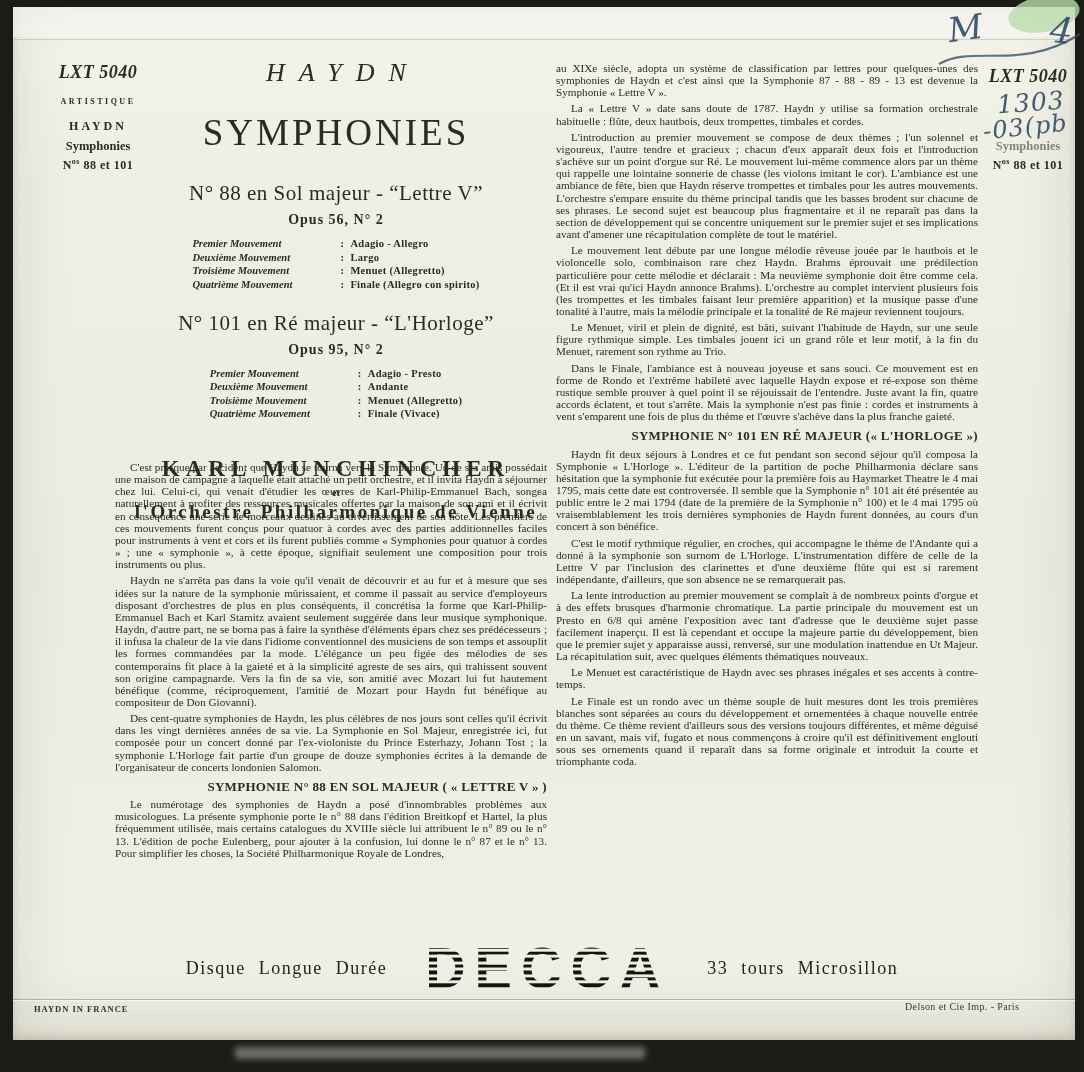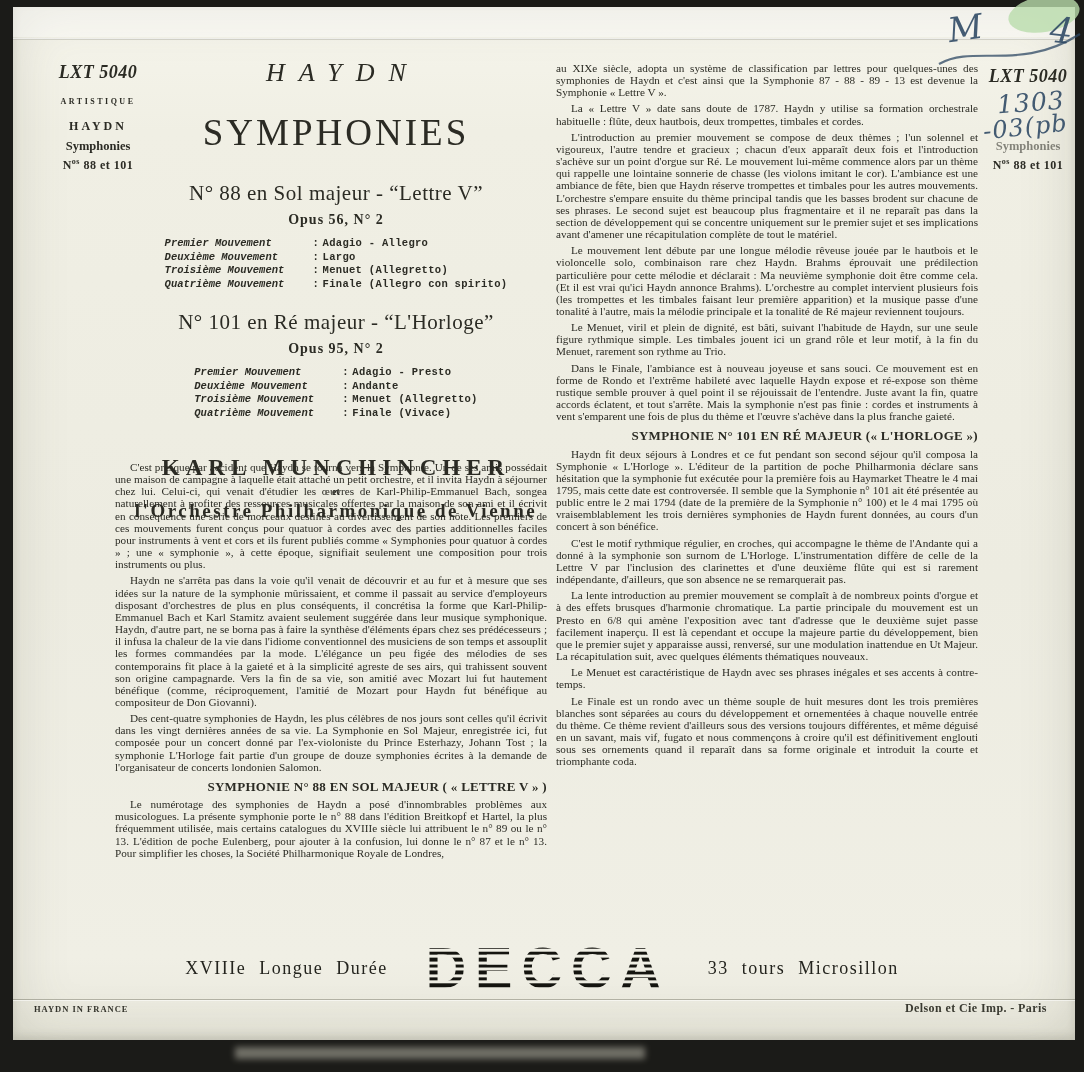--- a/index.html
+++ b/index.html
@@ -43,21 +43,21 @@
     border-radius:50%;transform:rotate(-10deg);opacity:.8;}
   .pen-stroke{position:absolute;left:935px;top:26px;}
 
   
   .header{position:absolute;left:118px;top:58px;width:436px;text-align:center;}
   .h-composer{font-style:italic;font-size:26px;letter-spacing:14px;padding-left:14px;}
   .h-title{font-size:37px;letter-spacing:3px;margin-top:23px;}
   .sym-title{font-size:21px;letter-spacing:.5px;margin-top:27px;white-space:nowrap;}
   .sym-title.second{margin-top:19px;}
   .sym-opus{font-size:14px;letter-spacing:1px;margin-top:6px;font-weight:bold;}
-  .movements{display:inline-block;text-align:left;margin-top:9px;font-family:Liberation Mono, monospace;}
+  .movements{display:inline-block;text-align:left;margin-top:9px;}
   .mrow{display:grid;grid-template-columns:148px 10px auto;font-size:10.5px;line-height:13.5px;}
   .mlabel{font-style:italic;font-weight:bold;}
   .mcolon{font-weight:bold;}
   .mvalue{font-weight:bold;letter-spacing:.3px;}
   .artist{font-size:23px;font-weight:bold;letter-spacing:6px;margin-top:35px;white-space:nowrap;}
   .conj{font-size:10px;font-weight:bold;margin-top:5px;}
   .orchestra{font-size:19px;font-weight:bold;letter-spacing:2.5px;margin-top:3px;white-space:nowrap;}
 
   
   .col{position:absolute;text-align:justify;font-size:11.2px;line-height:12.15px;}
@@ -71,21 +71,21 @@
   .footer-row{position:absolute;left:0;top:940px;width:1084px;display:flex;align-items:center;justify-content:center;gap:34px;}
   .footer-text{font-size:18px;letter-spacing:1.5px;word-spacing:7px;color:#24241e;}
   .decca-logo{
     font-family:"Liberation Sans",sans-serif;font-weight:bold;
     font-size:56px;letter-spacing:9px;line-height:56px;padding:0 4px;
     transform:scaleY(1.04);
     background-image:repeating-linear-gradient(to bottom,#14140f 0px,#14140f 3.4px,rgba(0,0,0,0) 3.4px,rgba(0,0,0,0) 6.1px);
     -webkit-background-clip:text;background-clip:text;color:transparent;
   }
   .made-in{position:absolute;left:34px;top:1004px;font-size:8.5px;font-weight:bold;letter-spacing:1px;color:#33332b;}
-  .printer{position:absolute;left:905px;top:1001px;font-size:12px;font-weight:bold;letter-spacing:.4px;color:#3a3a31;}
+  .printer{position:absolute;left:905px;top:1001px;font-size:10px;font-weight:normal;letter-spacing:.4px;color:#3a3a31;}
 </style>
 </head>
 <body>
 
 <div class="sleeve">
   <div class="content">
 
     <div class="top-strip"></div>
     <div class="seam-top"></div>
     <div class="seam-bottom"></div>
@@ -189,21 +189,21 @@
       <p>Dans le Finale, l'ambiance est à nouveau joyeuse et sans souci. Ce mouvement est en forme de Rondo et l'extrême habileté avec laquelle Haydn expose et ré-expose son thème rustique semble prouver à quel point il se réjouissait de l'entendre. Juste avant la fin, quatre accords éclatent, et tout s'arrête. Mais la symphonie n'est pas finie : cordes et instruments à vent s'emparent une fois de plus du thème et l'œuvre s'achève dans la plus franche gaieté.</p>
       <div class="col-heading">SYMPHONIE N° 101 EN RÉ MAJEUR (« L'HORLOGE »)</div>
       <p>Haydn fit deux séjours à Londres et ce fut pendant son second séjour qu'il composa la Symphonie « L'Horloge ». L'éditeur de la partition de poche Philharmonia déclare sans hésitation que la symphonie fut exécutée pour la première fois au Haymarket Theatre le 4 mai 1795, mais cette date est controversée. Il semble que la Symphonie n° 101 ait été présentée au public entre le 2 mai 1794 (date de la première de la Symphonie n° 100) et le 4 mai 1795 où vraisemblablement les trois dernières symphonies de Haydn furent données, au cours d'un concert à son bénéfice.</p>
       <p>C'est le motif rythmique régulier, en croches, qui accompagne le thème de l'Andante qui a donné à la symphonie son surnom de L'Horloge. L'instrumentation diffère de celle de la Lettre V par l'inclusion des clarinettes et d'une deuxième flûte qui est si rarement indépendante, d'ailleurs, que son absence ne se remarquerait pas.</p>
       <p>La lente introduction au premier mouvement se complaît à de nombreux points d'orgue et à des effets brusques d'harmonie chromatique. La partie principale du mouvement est un Presto en 6/8 qui amène l'exposition avec tant d'adresse que le deuxième sujet passe facilement inaperçu. Il est là cependant et occupe la majeure partie du développement, bien que le premier sujet y apparaisse aussi, renversé, sur une modulation inattendue en Ut Majeur. La récapitulation suit, avec quelques éléments thématiques nouveaux.</p>
       <p>Le Menuet est caractéristique de Haydn avec ses phrases inégales et ses accents à contre-temps.</p>
       <p>Le Finale est un rondo avec un thème souple de huit mesures dont les trois premières blanches sont séparées au cours du développement et ornementées à chaque nouvelle entrée du thème. Ce thème revient d'ailleurs sous des versions toujours différentes, et même déguisé en un savant, mais vif, fugato et nous commençons à croire qu'il est définitivement englouti sous ses ornements quand il reparaît dans sa forme originale et introduit la courte et triomphante coda.</p>
     </div>
 
     <div class="footer-row">
-      <span class="footer-text">XVIIIe Longue Durée</span>
+      <span class="footer-text">Disque Longue Durée</span>
       <span class="decca-logo">DECCA</span>
       <span class="footer-text">33 tours Microsillon</span>
     </div>
 
     <div class="made-in">HAYDN IN FRANCE</div>
     <div class="printer">Delson et Cie Imp. - Paris</div>
 
     <div class="bottom-sliver"></div>
   </div>
 </div>

